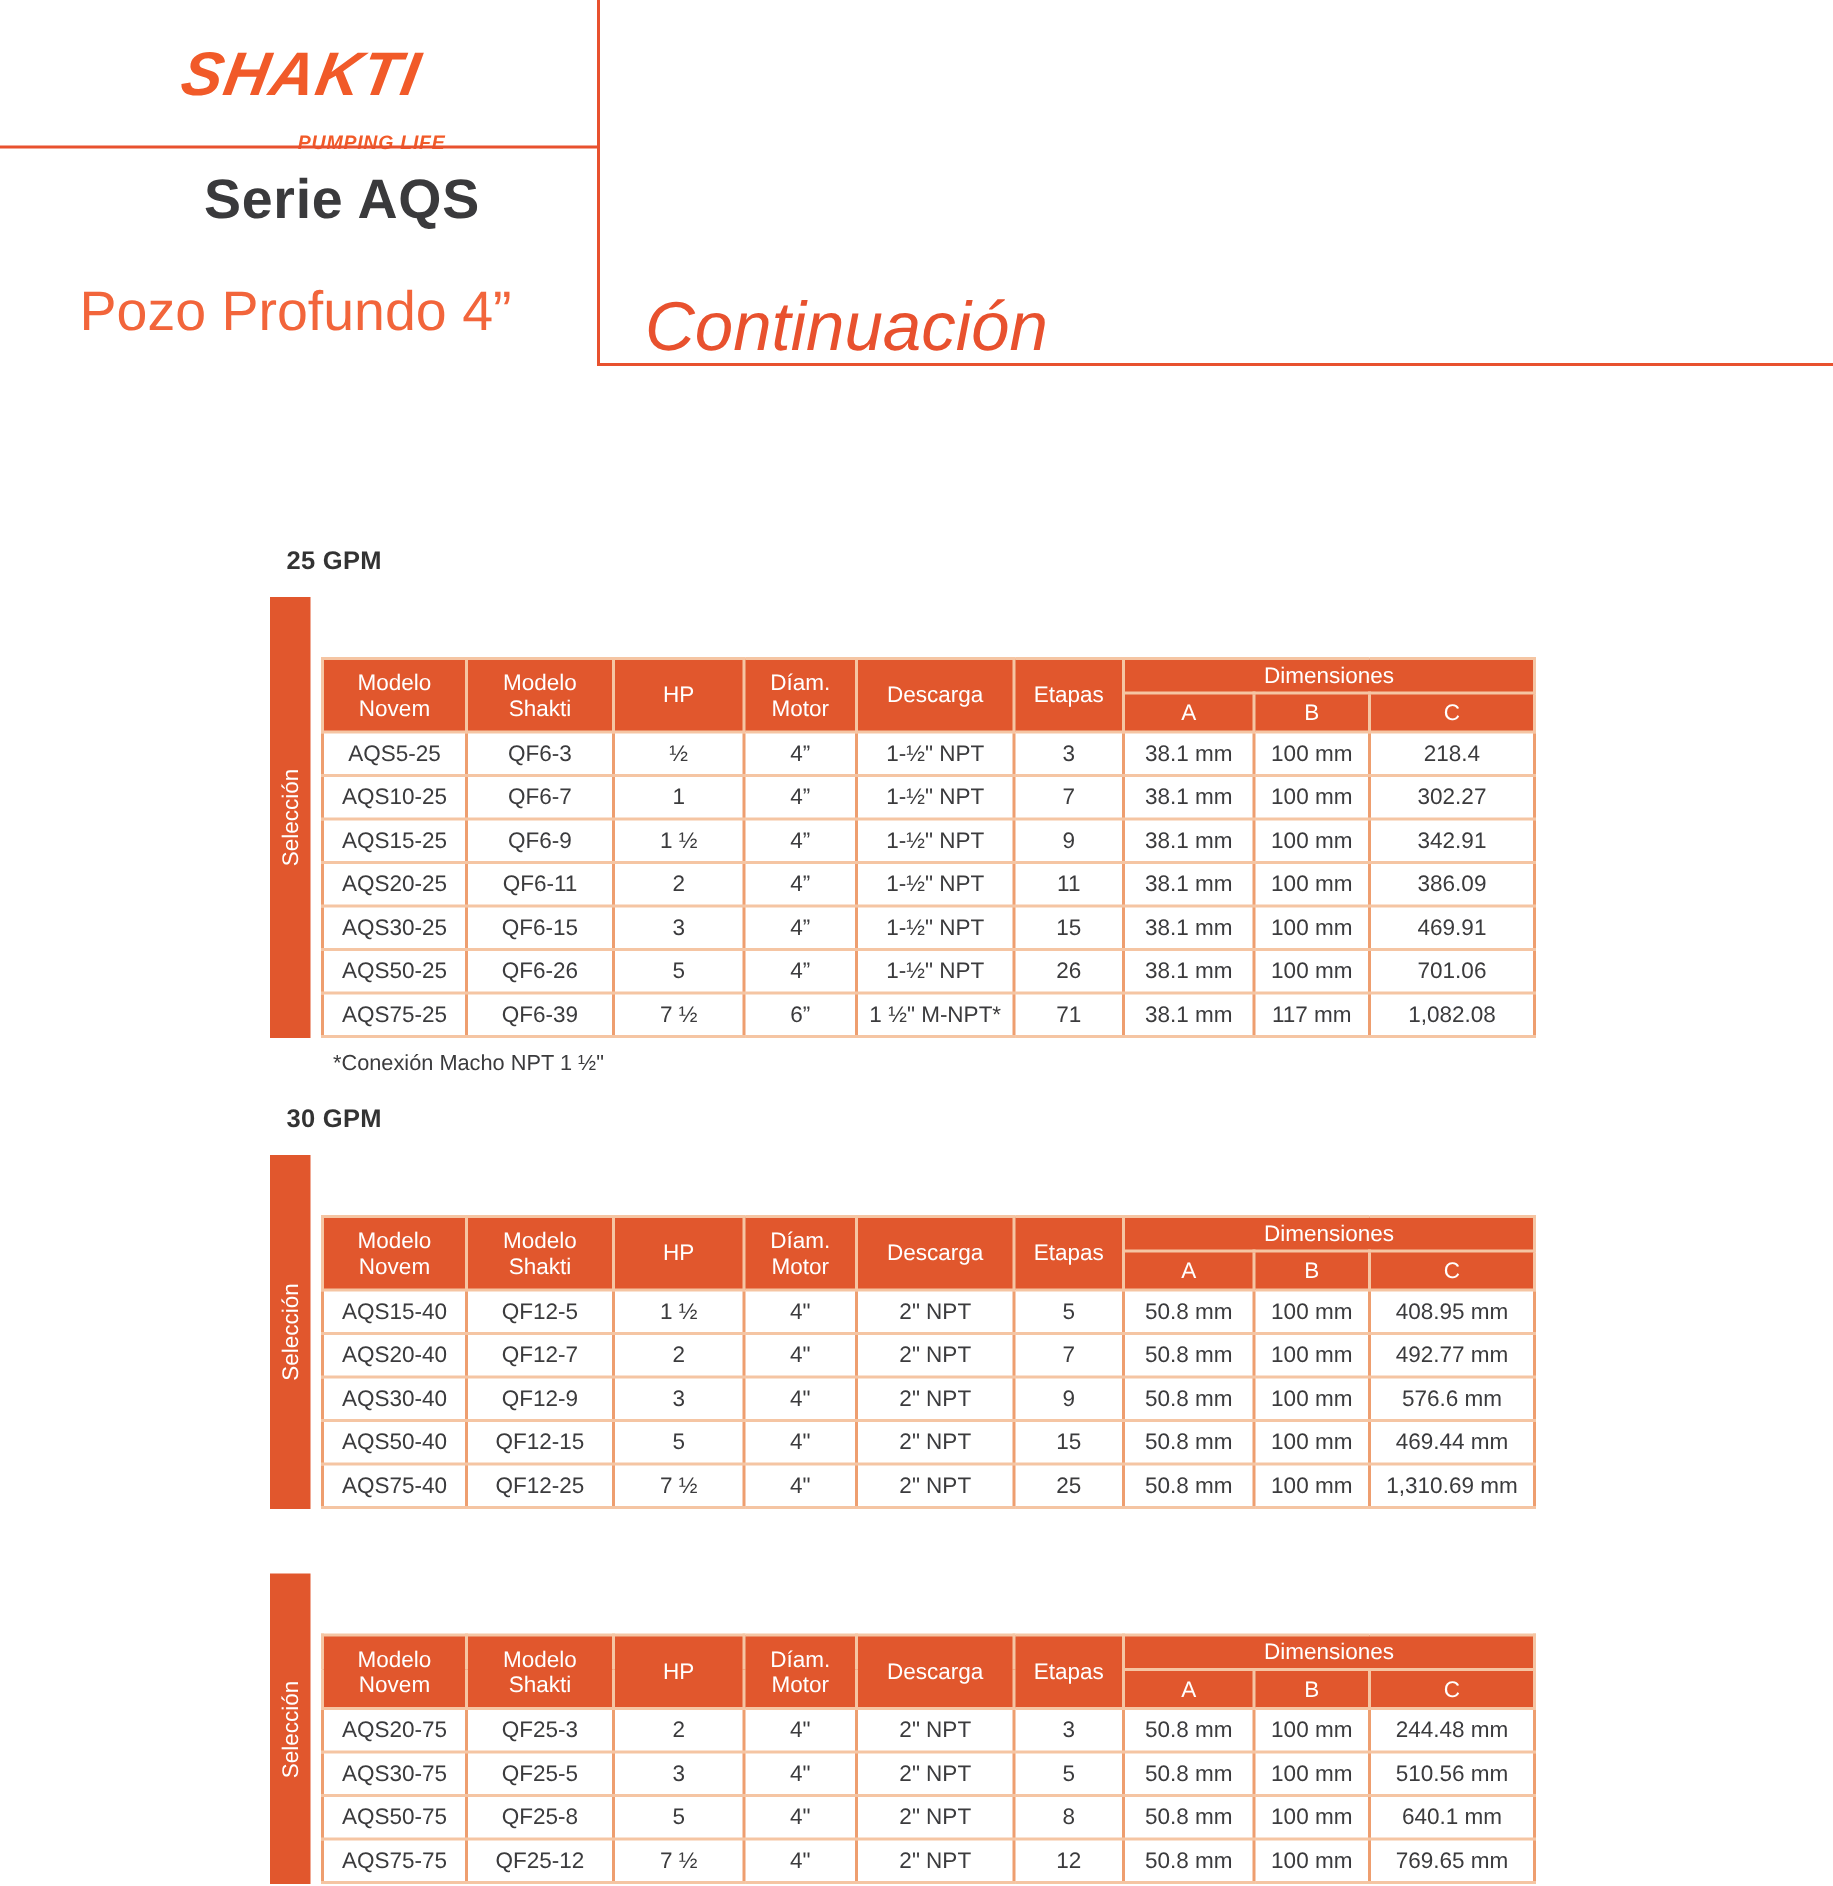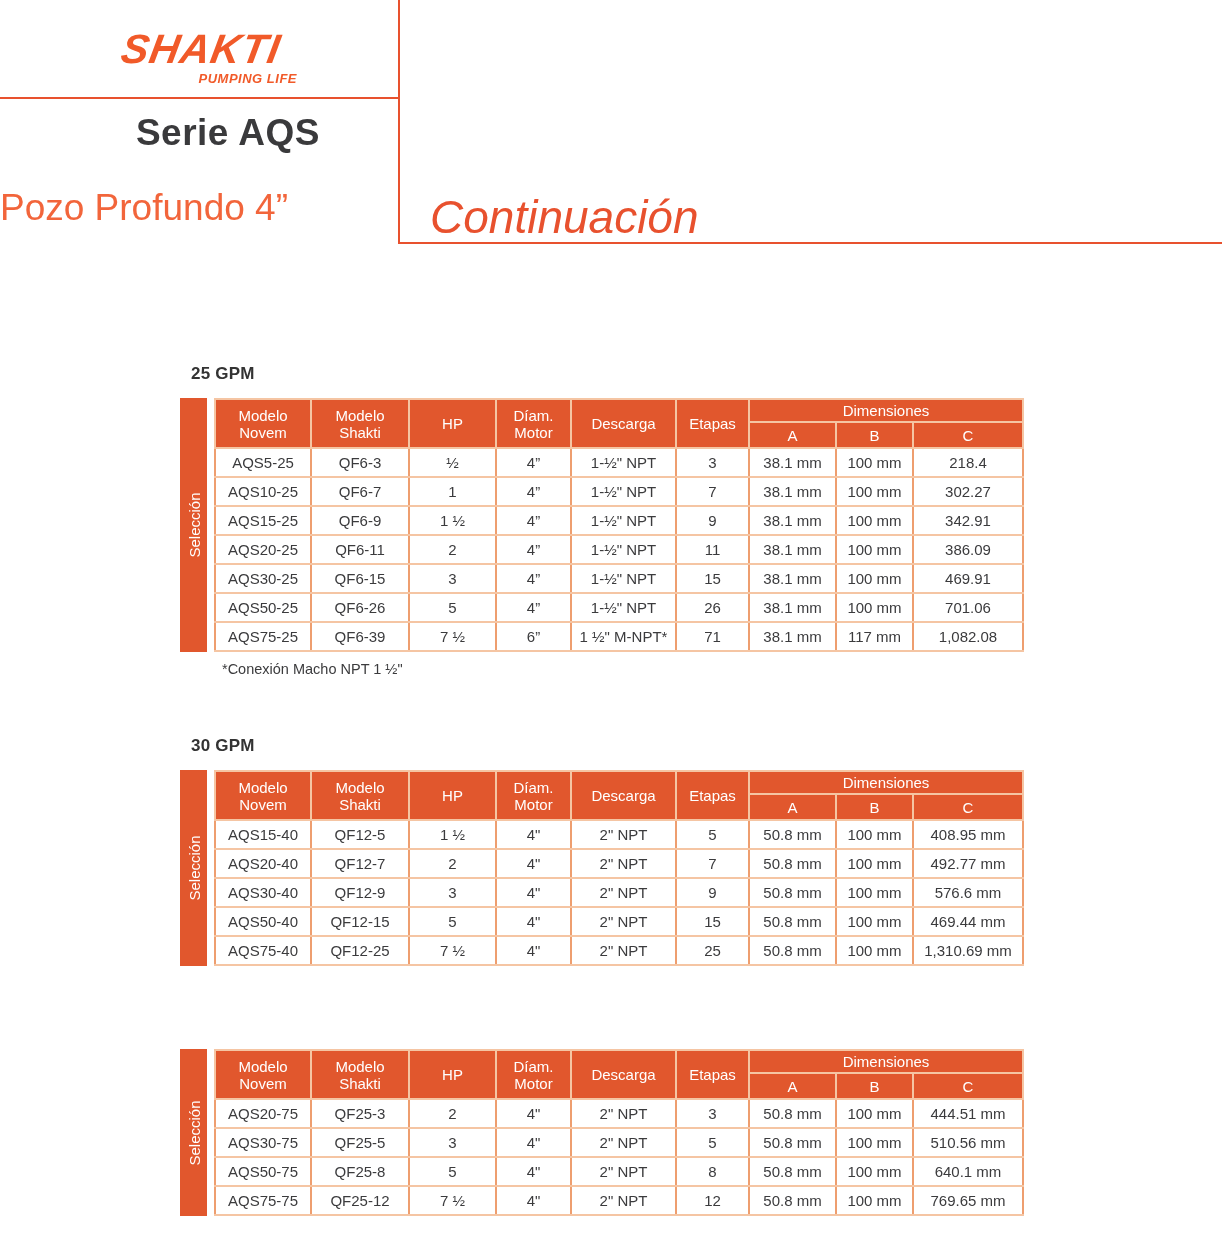--- a/index.html
+++ b/index.html
@@ -22,31 +22,31 @@
   }
   
   #logo{position:absolute;left:103px;top:28px;width:196px;}
   .logo-word{
     font-style:italic;font-weight:900;font-size:41px;line-height:42px;
     color:var(--brand);letter-spacing:1px;transform:skewX(-10deg);
     text-align:center;
   }
   .logo-tag{
     text-align:right;font-style:italic;font-weight:bold;font-size:13px;
-    letter-spacing:0.5px;color:var(--brand);margin-top:1px;padding-right:2px;
+    letter-spacing:0.5px;color:var(--brand);margin-top:17px;padding-right:2px;
   }
   .hline-left{position:absolute;left:0;top:97px;width:400px;height:2px;background:var(--line);}
   .vline{position:absolute;left:398px;top:0;width:2px;height:244px;background:var(--line);}
   .hline-right{position:absolute;left:398px;top:242px;width:824px;height:2px;background:var(--line);}
   .serie-title{
     position:absolute;left:0;top:112px;width:456px;text-align:center;
     font-size:37px;font-weight:bold;color:#3A3A3C;letter-spacing:0.5px;
   }
   .sub-title{
-    position:absolute;left:0;top:187px;width:341px;text-align:left;
+    position:absolute;left:0;top:187px;width:341px;text-align:right;
     font-size:37px;font-weight:normal;color:var(--title);
   }
   .continuacion{
     position:absolute;left:430px;top:190px;
     font-size:46px;font-style:italic;color:var(--line);font-weight:normal;
   }
   
   .section{position:absolute;left:180px;width:845px;}
   #sec0{top:365px;}
   #sec1{top:737px;}
@@ -60,20 +60,21 @@
     width:27px;background:var(--hdr);position:relative;margin-right:7px;flex:none;
   }
   .side-strip span{
     position:absolute;top:50%;left:50%;
     transform:translate(-50%,-50%) rotate(-90deg);
     white-space:nowrap;color:#ffffff;font-size:15px;
   }
   table.pump{
     border-collapse:collapse;table-layout:fixed;width:808px;
     border:2px solid var(--bv);
+    margin-top:40px;
   }
   table.pump thead th{
     background:var(--hdr);color:#ffffff;font-weight:normal;font-size:15px;
     border:2px solid var(--bh);padding:2px 5px;line-height:17px;text-align:center;
   }
   table.pump thead tr.dims-row th{height:26px;}
   table.pump tbody td{
     background:#ffffff;color:var(--txt);font-size:15px;text-align:center;
     height:29px;padding:1px 2px;
     border-left:2px solid var(--bv);border-right:2px solid var(--bv);
@@ -350,21 +351,21 @@
       <tbody>
           <tr>
             <td>AQS20-75</td>
             <td>QF25-3</td>
             <td>2</td>
             <td>4"</td>
             <td>2" NPT</td>
             <td>3</td>
             <td>50.8 mm</td>
             <td>100 mm</td>
-            <td>444.51 mm</td>
+            <td>244.48 mm</td>
           </tr>
           <tr>
             <td>AQS30-75</td>
             <td>QF25-5</td>
             <td>3</td>
             <td>4"</td>
             <td>2" NPT</td>
             <td>5</td>
             <td>50.8 mm</td>
             <td>100 mm</td>

